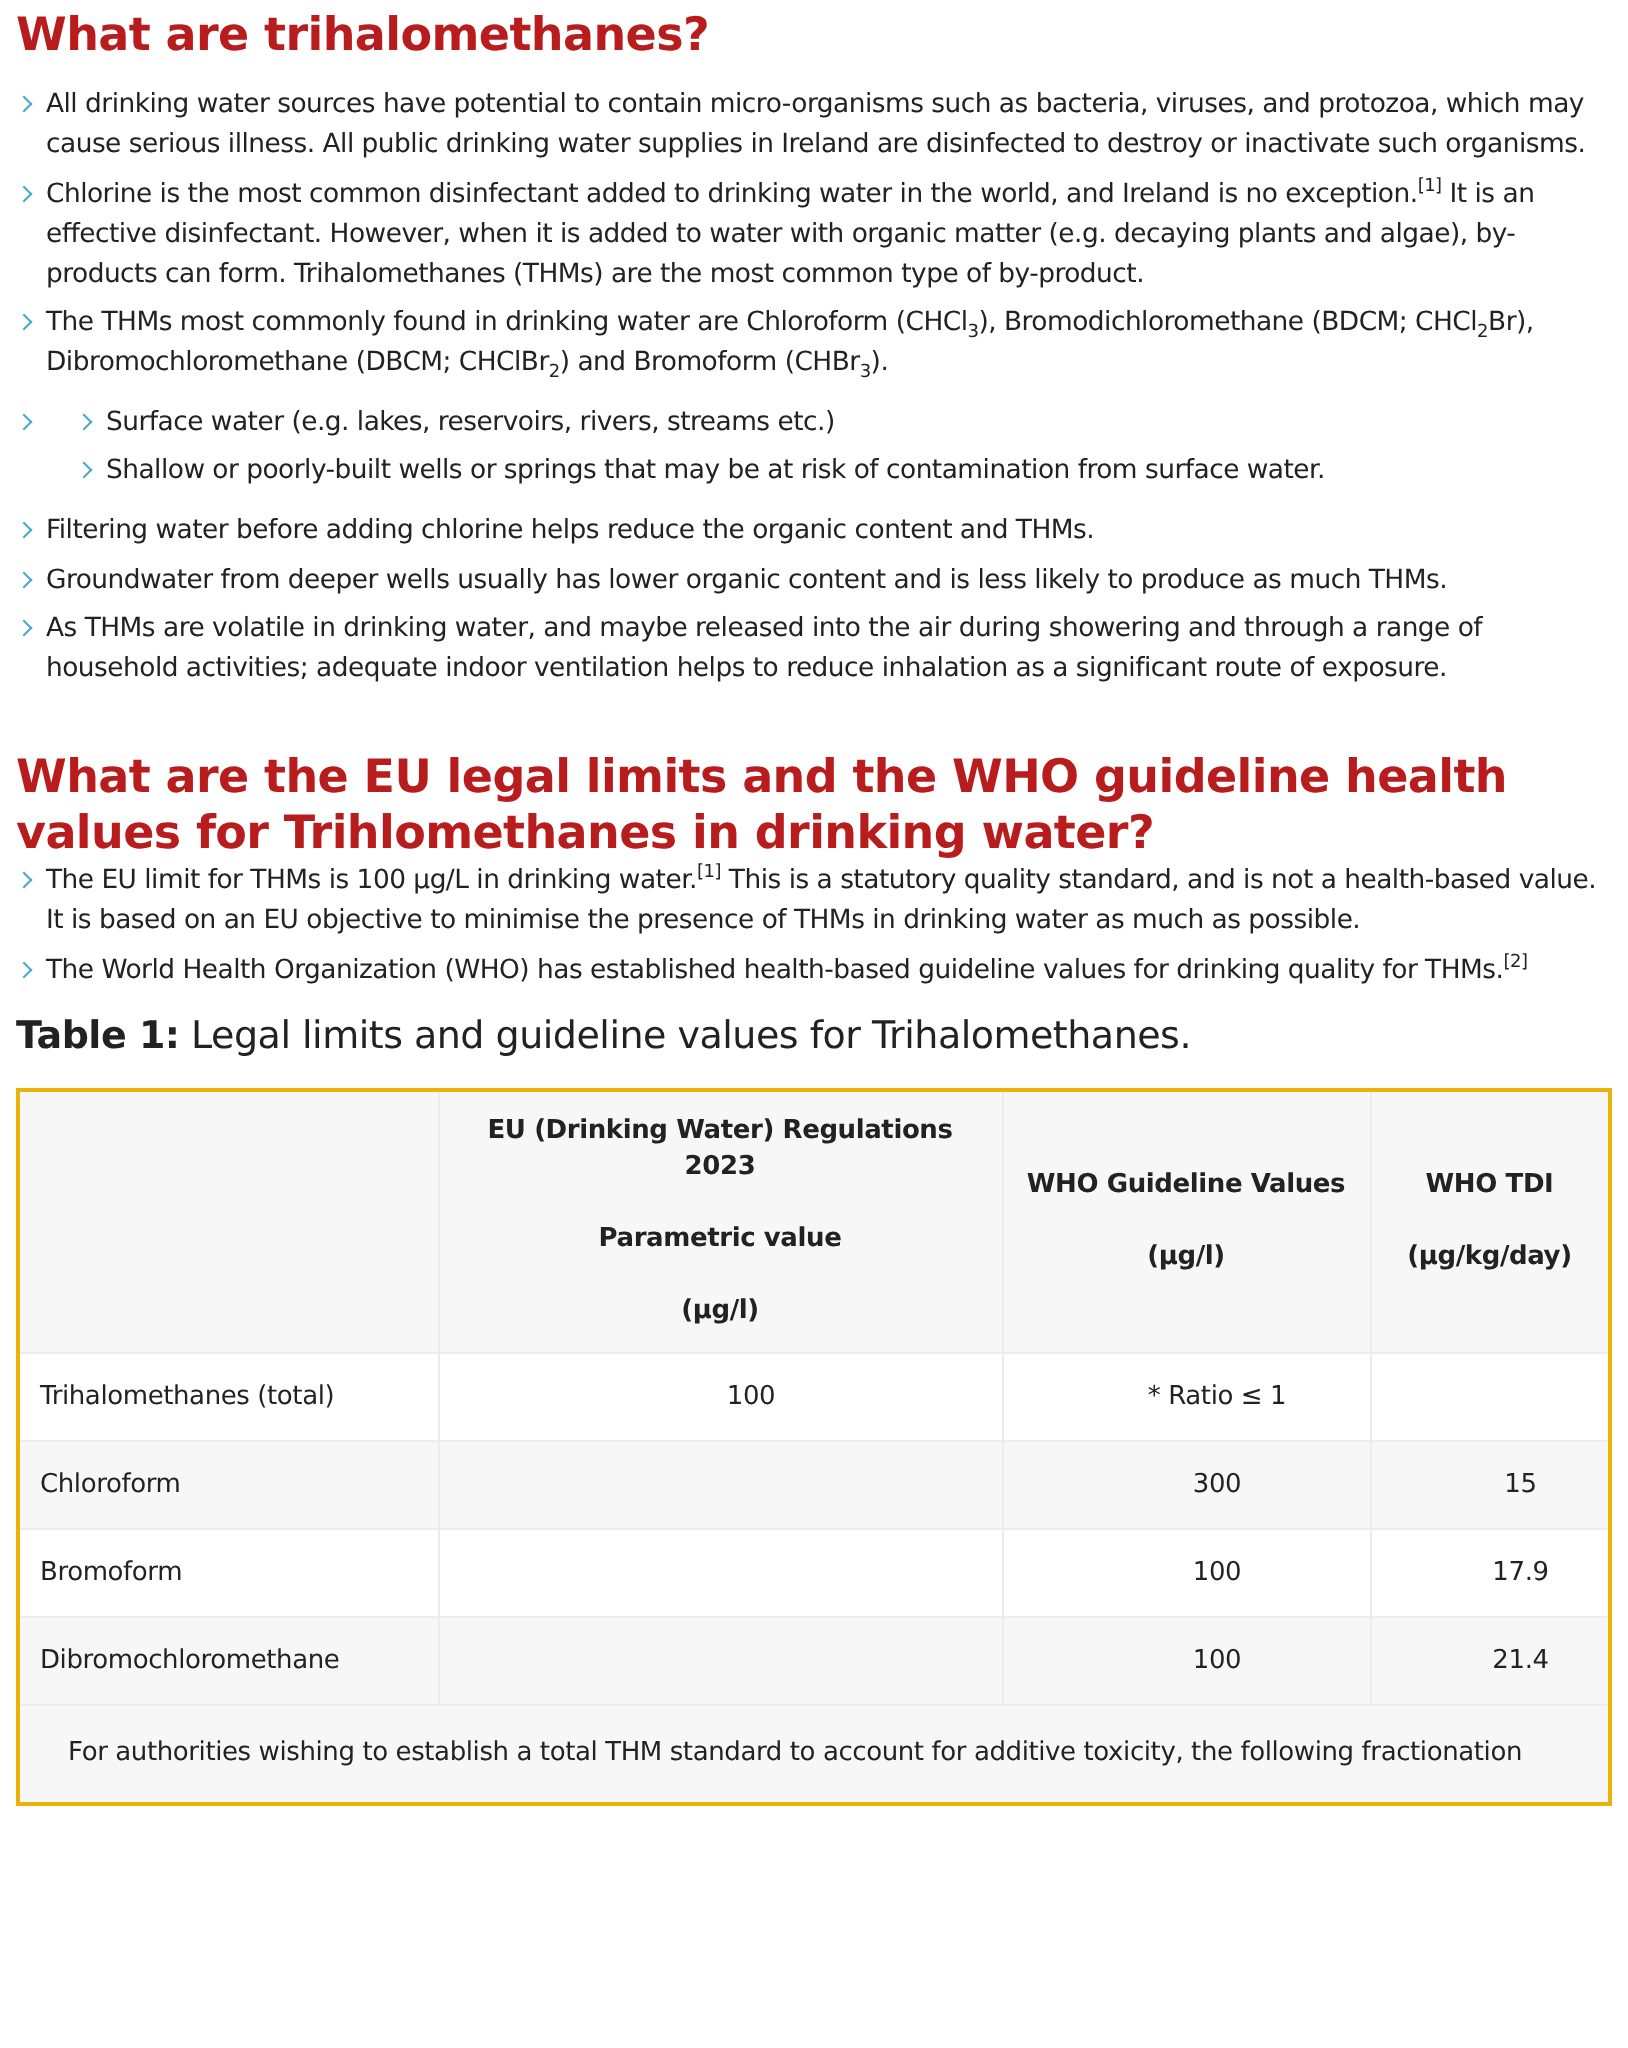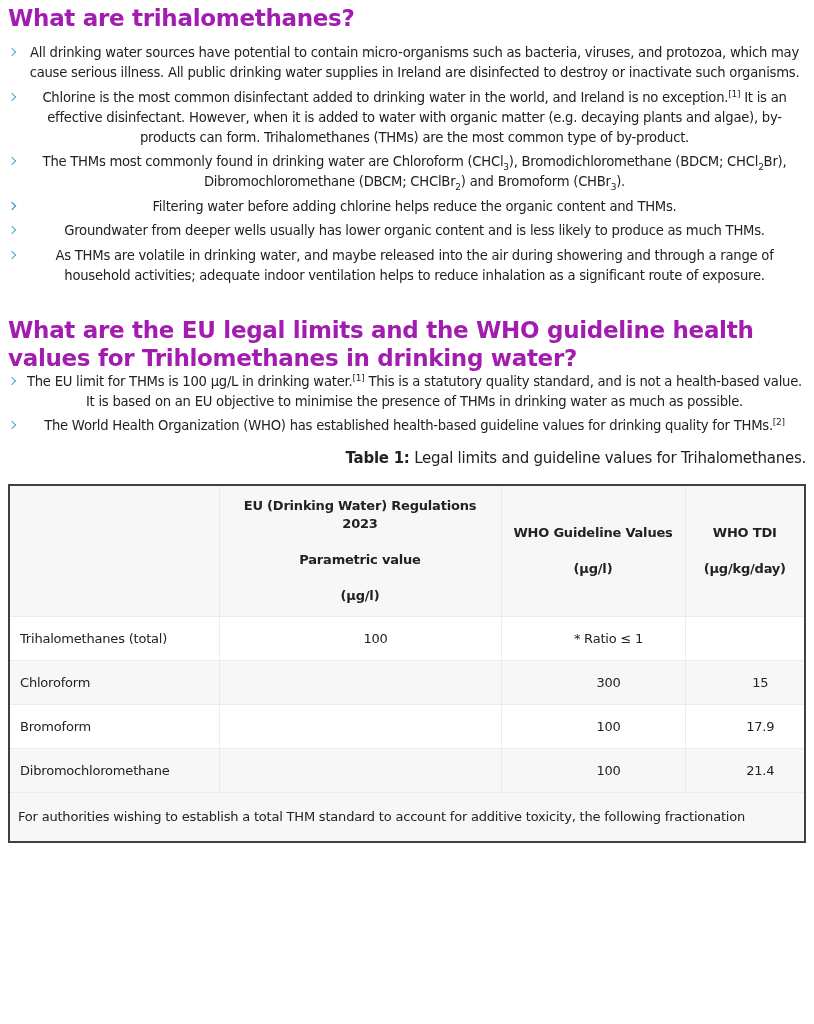--- a/index.html
+++ b/index.html
@@ -1,54 +1,58 @@
 <!DOCTYPE html>
 <html><head>
 <meta charset="utf-8">
 <style>
   html, body { margin: 0; padding: 0; background: #ffffff; }
   body { width: 814px; height: 1024px; overflow: hidden; font-family: "DejaVu Sans", sans-serif; color: #222222; }
   .page { padding: 0 8px 0 8px; }
-  h2 { color: #a21caf; font-family: "DejaVu Sans", sans-serif; font-weight: 600; margin: 0; letter-spacing: -0.3px; }
+  h2 { color: #b91c1c; font-family: "DejaVu Sans", sans-serif; font-weight: 600; margin: 0; letter-spacing: -0.3px; }
   .h1 { font-size: 23px; line-height: 30px; padding-top: 3px; height: 40px; }
   .h2 { font-size: 23px; line-height: 28px; margin-top: 30px; }
   ul.chev { list-style: none; margin: 0; padding: 0; }
-  ul.chev > li { position: relative; padding-left: 15px; font-size: 13.2px; line-height: 20px; margin-bottom: 4.5px; letter-spacing: -0.25px; text-align: center; }
+  ul.chev > li { position: relative; padding-left: 15px; font-size: 13.2px; line-height: 20px; margin-bottom: 4.5px; letter-spacing: -0.25px; }
   ul.chev > li::before { content: ""; position: absolute; left: 1px; top: 6px; width: 5px; height: 5px; border-top: 1.5px solid #4aa8c8; border-right: 1.5px solid #4aa8c8; transform: rotate(45deg); }
   ul.sub { margin: 10px 0 10px 15px; }
   ul.sub > li { margin-bottom: 4px; }
   sup { font-size: 9px; line-height: 0; }
   sub { font-size: 9px; line-height: 0; }
   .sec1 { margin-top: 6px; }
   .sec2 { margin-top: 18px; }
-  .caption { font-size: 15px; line-height: 20px; margin-top: 12px; letter-spacing: -0.25px; text-align: right; }
+  .caption { font-size: 19px; line-height: 20px; margin-top: 12px; letter-spacing: -0.25px; }
   .caption b { font-weight: bold; }
-  table { border-collapse: collapse; margin-top: 16px; width: 798px; border: 2px solid #404040; font-size: 13px; letter-spacing: -0.2px; }
+  table { border-collapse: collapse; margin-top: 16px; width: 798px; border: 2px solid #eab308; font-size: 13px; letter-spacing: -0.2px; }
   td, th { border: 1px solid #ececec; }
   thead th { background: #f7f7f7; font-weight: bold; text-align: center; vertical-align: middle; height: 130px; padding: 0 8px; line-height: 18px; }
   thead th p { margin: 0; }
   thead th p + p { margin-top: 18px; }
   tbody td { height: 43px; padding: 0 10px; margin-left: 37px; }
   tbody tr:nth-child(even) td { background: #f7f7f7; }
   tbody tr:nth-child(odd) td { background: #ffffff; }
   td.c { text-align: center; padding-left: 41px; }
-  td.note { background: #f7f7f7 !important; padding: 14px 8px; height: auto; line-height: 20px; }
+  td.note { background: #f7f7f7 !important; padding: 14px 24px; height: auto; line-height: 20px; }
 </style>
 </head>
 <body>
 
 <div class="page">
 
   <h2 class="h1">What are trihalomethanes?</h2>
 
   <ul class="chev sec1">
     <li><span>All drinking water sources have potential to contain micro-organisms such as bacteria, viruses, and protozoa, which may cause serious illness. All public drinking water supplies in Ireland are disinfected to destroy or inactivate such organisms.</span></li>
     <li><span>Chlorine is the most common disinfectant added to drinking water in the world, and Ireland is no exception.</span><sup>[1]</sup><span> It is an effective disinfectant.  However, when it is added to water with organic matter (e.g. decaying plants and algae), by-products can form.  Trihalomethanes (THMs) are the most common type of by-product.</span></li>
     <li><span>The THMs most commonly found in drinking water are Chloroform (CHCl</span><sub>3</sub><span>), Bromodichloromethane (BDCM; CHCl</span><sub>2</sub><span>Br), Dibromochloromethane (DBCM; CHClBr</span><sub>2</sub><span>) and Bromoform (CHBr</span><sub>3</sub><span>).</span></li>
     <li>
+      <ul class="chev sub">
+        <li>Surface water (e.g. lakes, reservoirs, rivers, streams etc.)</li>
+        <li>Shallow or poorly-built wells or springs that may be at risk of contamination from surface water.</li>
+      </ul>
     </li>
     <li>Filtering water before adding chlorine helps reduce the organic content and THMs.</li>
     <li>Groundwater from deeper wells usually has lower organic content and is less likely to produce as much THMs.</li>
     <li>As THMs are volatile in drinking water, and maybe released into the air during showering and through a range of household activities; adequate indoor ventilation helps to reduce inhalation as a significant route of exposure.</li>
   </ul>
 
   <h2 class="h2">What are the EU legal limits and the WHO guideline health values for Trihlomethanes in drinking water?</h2>
 
   <ul class="chev sec2">
     <li><span>The EU limit for THMs is 100 µg/L in drinking water.</span><sup>[1]</sup><span> This is a statutory quality standard, and is not a health-based value.  It is based on an EU objective to minimise the presence of THMs in drinking water as much as possible.</span></li>

